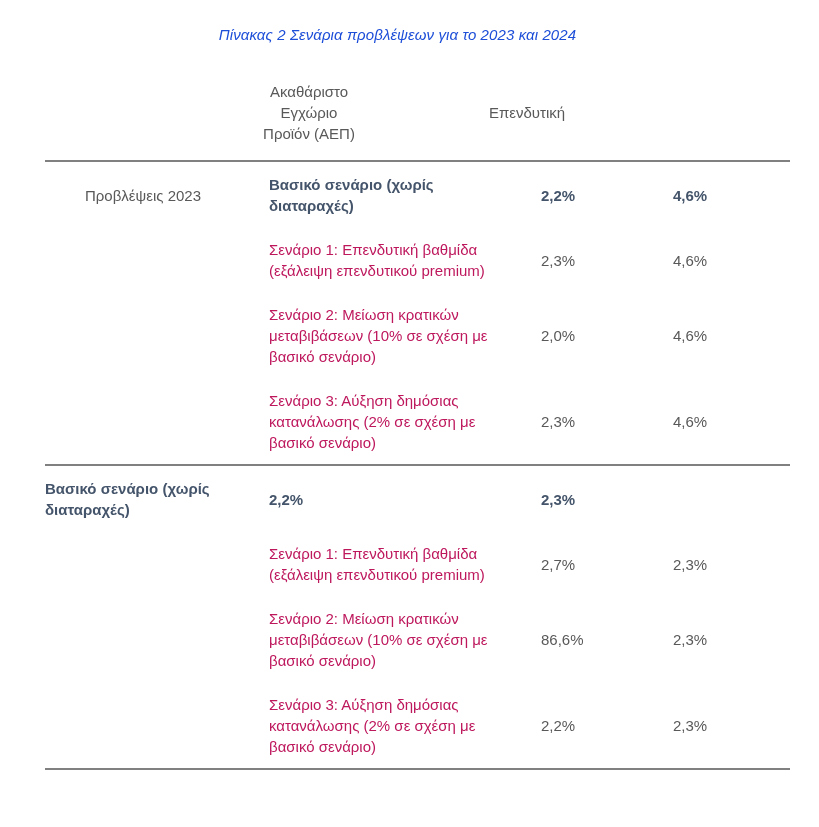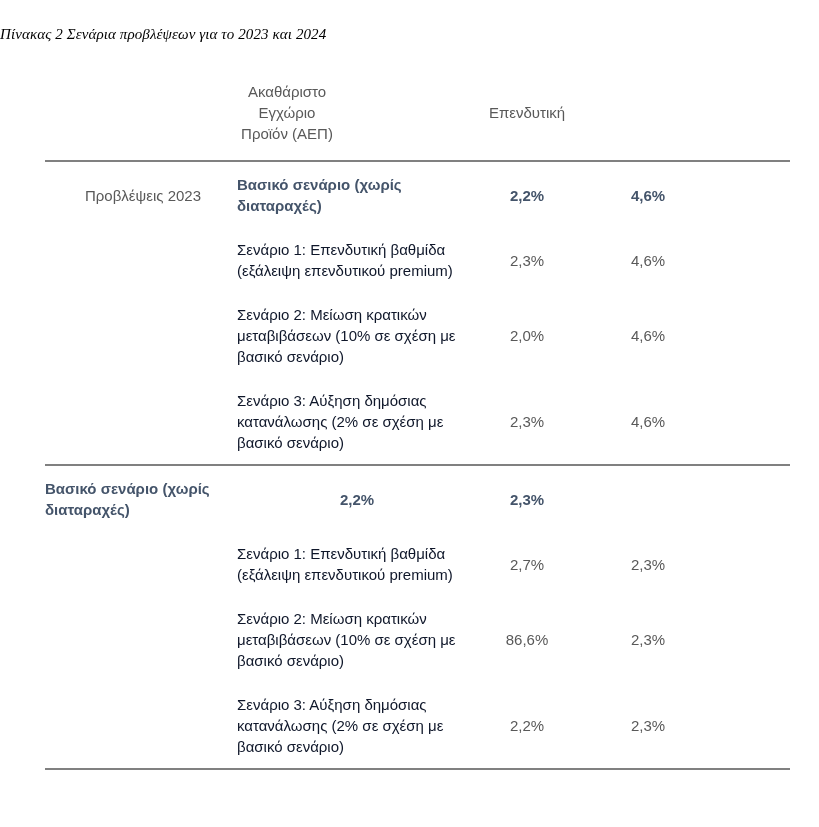--- a/index.html
+++ b/index.html
@@ -15,25 +15,25 @@
     position: relative;
     width: 819px;
     height: 827px;
     background: #ffffff;
   }
   .doc-title {
     position: absolute;
     top: 26px;
     left: 0;
     width: 795px;
+    text-align: center;
     font-style: italic;
     font-size: 15px;
-    color: #000000;
+    color: #1d4ed8;
     letter-spacing: 0.1px;
-    font-family: Liberation Serif, serif;
   }
   .table-wrap {
     position: absolute;
     top: 70px;
     left: 45px;
     width: 745px;
   }
   .grid-row {
     display: grid;
     grid-template-columns: 192px 240px 100px 142px 71px;
@@ -46,41 +46,42 @@
   }
   .cell {
     font-size: 15px;
     line-height: 21px;
     color: #595959;
   }
   .col-head {
     text-align: center;
     color: #595959;
   }
-  .col-head.gdp { max-width: 100px; }
+  .col-head.gdp { max-width: 100px; margin-left: 22px; }
   .rule {
     border: none;
     border-top: 2px solid #808080;
     margin: 0;
     height: 0;
   }
   .body-row {
     padding: 12px 0 11px 0;
+    gap: 32px;
   }
   .group-label {
     padding-left: 40px;
     align-self: center;
     color: #595959;
   }
   .scenario-cell {
-    color: #0f172a;
+    color: #be185d;
     padding-right: 6px;
   }
   .value-cell {
-    text-align: center;
+    text-align: left;
     color: #595959;
   }
   .row-bold .scenario-cell,
   .row-bold .value-cell {
     font-weight: bold;
     color: #44546a;
   }
 </style>
 </head>
 <body>

